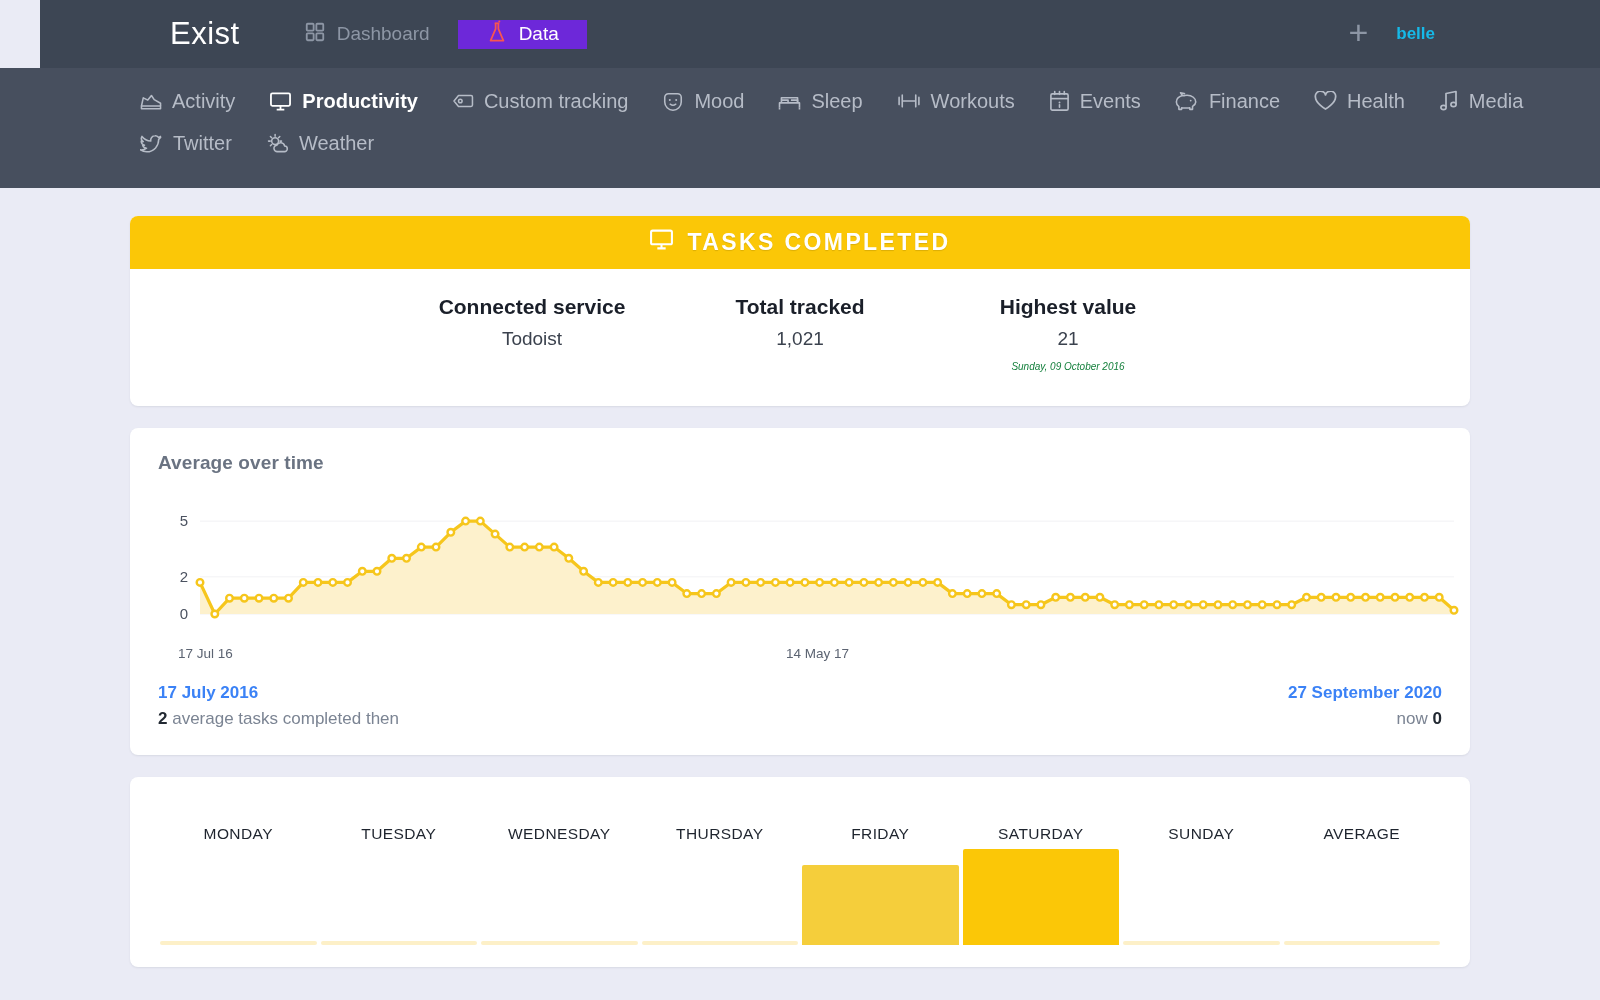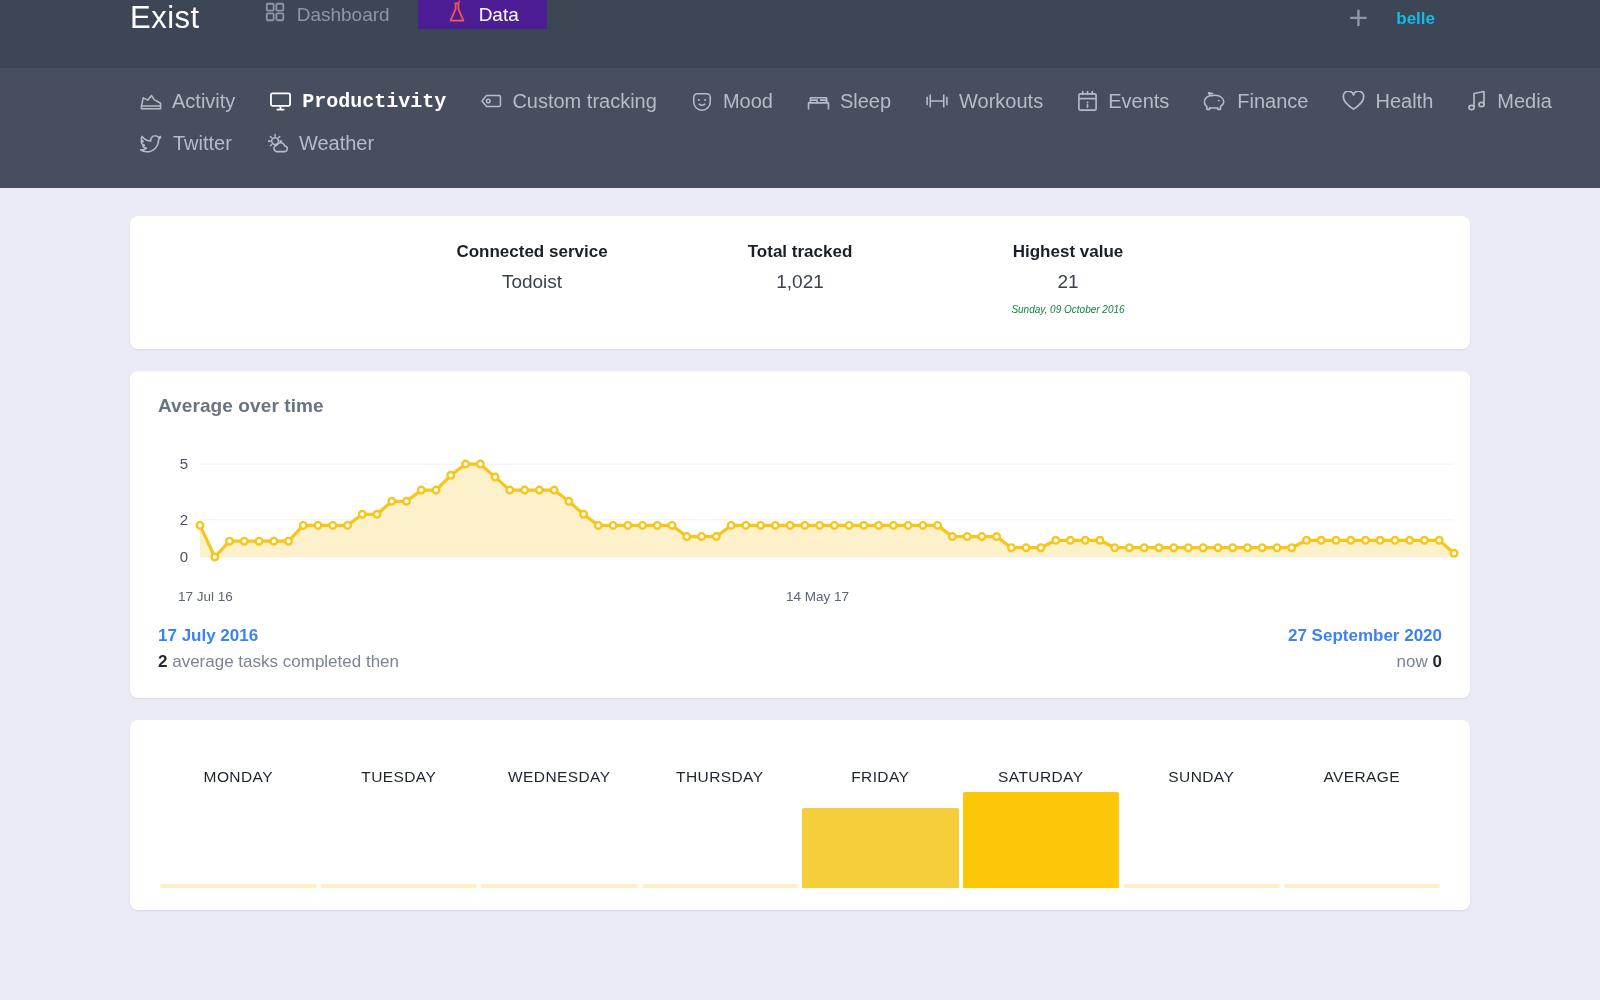--- a/index.html
+++ b/index.html
@@ -6,35 +6,36 @@
   html, body {
     width: 1600px; height: 1000px;
     background: #eaebf5;
     font-family: "Liberation Sans", sans-serif;
     overflow: hidden;
   }
 
   
   .topbar {
     height: 68px; background: #3d4654;
-    display: flex; align-items: flex-start;
+    display: flex; align-items: center;
     position: relative;
+    margin-left: 40px;
   }
   .brand {
     color: #fff; font-size: 31px; letter-spacing: .5px;
     display: flex; align-items: center;
     padding: 0 0 0 130px; font-weight: 400;
   }
   .topnav { display: flex; align-items: stretch; margin-left: 36px; }
   .topnav-item {
     display: flex; align-items: center; gap: 11px;
     padding: 0 28px; color: #8d96a5; font-size: 19px; font-weight: 400;
     cursor: pointer;
   }
-  .topnav-item.active { background: #4c1d95; color: #fff; }
+  .topnav-item.active { background: #6d28d9; color: #fff; }
   .topbar-right {
     margin-left: auto; display: flex; align-items: center;
     gap: 28px; padding-right: 165px;
   }
   .plus-btn {
     color: #8d96a5; font-size: 34px; line-height: 1;
     font-weight: 300; cursor: pointer; padding-bottom: 4px;
   }
   .user-link { color: #16b9e8; font-size: 17px; font-weight: 700; cursor: pointer; }
 
@@ -42,21 +43,21 @@
   .catnav {
     background: #474f5e; padding: 16px 0 20px 140px;
     display: flex; flex-wrap: wrap; align-items: center; text-align: center;
   }
   .catnav-item {
     display: flex; align-items: center; gap: 10px;
     color: #b6bcc7; font-size: 20px;
     margin-right: 34px; margin-bottom: 8px; height: 34px;
     cursor: pointer;
   }
-  .catnav-item.active { color: #fff; font-weight: 700; font-family: Liberation Mono, monospace; }
+  .catnav-item.active { color: #fff; font-weight: 700; }
   .catnav-item svg { display: block; }
 
   
   .content { padding: 28px 130px 0 130px; }
 
   .card {
     background: #fff; border-radius: 8px;
     box-shadow: 0 1px 2px rgba(60,66,87,.10);
     margin-bottom: 22px; overflow: hidden;
   }
@@ -66,21 +67,21 @@
     background: #fbc707; color: #fff;
     height: 53px; display: flex; align-items: center; justify-content: center;
     gap: 13px;
     font-size: 23px; font-weight: 700; letter-spacing: 2.4px;
     text-shadow: 0 1px 1px rgba(0,0,0,.13);
   }
   .stats-row {
     display: flex; padding: 26px 0 34px 0;
   }
   .stat { flex: 1; text-align: center; }
-  .stat-label { font-size: 17px; font-weight: 700; color: #1a1f29; }
+  .stat-label { font-size: 21px; font-weight: 700; color: #1a1f29; }
   .stat-value { font-size: 19px; color: #3b424e; margin-top: 9px; }
   .stat-sub { font-size: 10px; color: #15803d; margin-top: 11px; font-style: italic; }
   .stat.blank { }
 
   
   .card-body { padding: 24px 28px 22px 28px; }
   .section-title {
     font-size: 19px; font-weight: 700; color: #6a7382; letter-spacing: .1px;
   }
 
@@ -285,20 +286,29 @@
         <path d="M12 19.5h7.2a2.9 2.9 0 00.3-5.8 4.3 4.3 0 00-8.1-1 3.4 3.4 0 00.6 6.8z" fill="#474f5e"></path>
       </svg>
     </span>
     <span>Weather</span>
   </div>
 </div>
 
 <div class="content">
 
   <div class="card">
+    <div class="card-banner">
+      <span>
+        <svg width="25" height="23" viewBox="0 0 24 22" fill="none" stroke="#ffffff" stroke-width="2" stroke-linejoin="round">
+          <rect x="2" y="2.5" width="20" height="13" rx="1.5"></rect>
+          <path d="M8 19.5h8M12 15.5v4"></path>
+        </svg>
+      </span>
+      <span>TASKS COMPLETED</span>
+    </div>
     <div class="stats-row">
       <div class="stat blank"></div>
       <div class="stat">
         <div class="stat-label">Connected service</div>
         <div class="stat-value">Todoist</div>
       </div>
       <div class="stat">
         <div class="stat-label">Total tracked</div>
         <div class="stat-value">1,021</div>
       </div>

